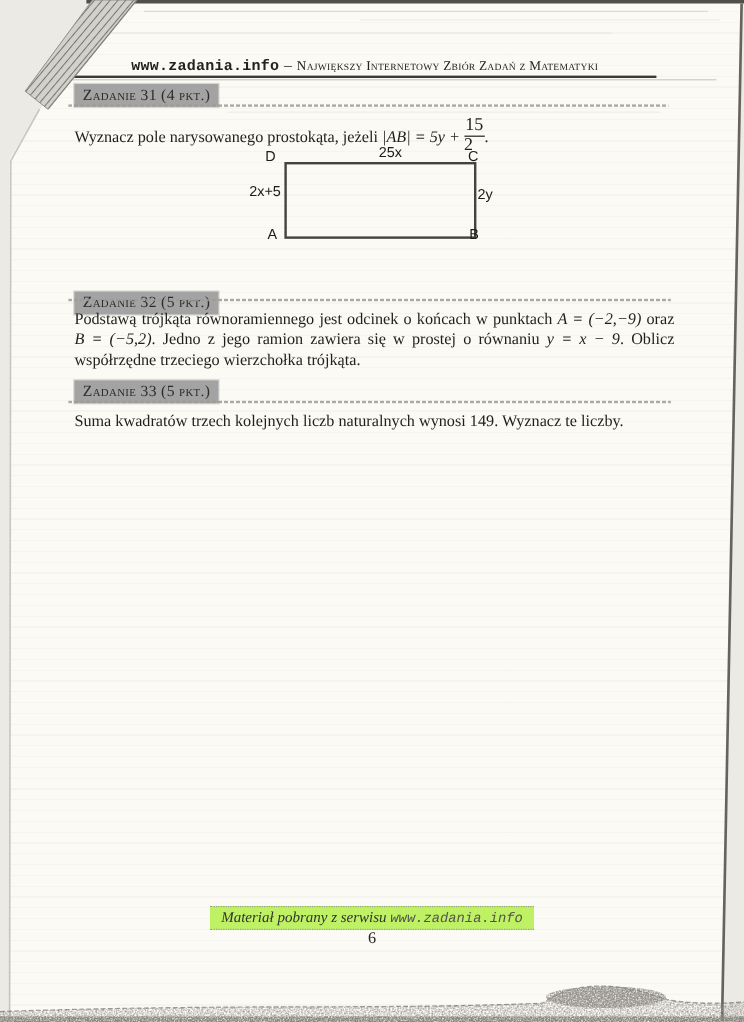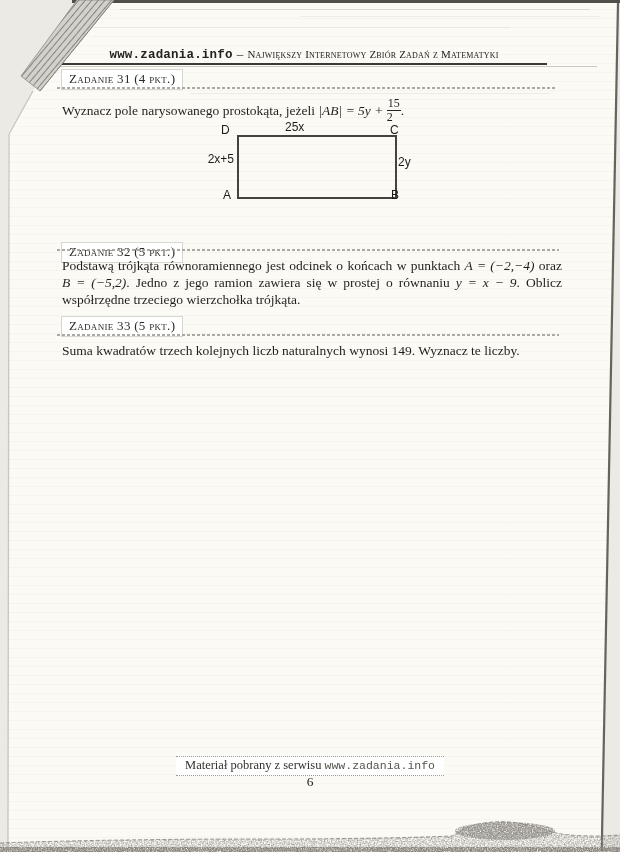--- a/index.html
+++ b/index.html
@@ -33,64 +33,64 @@
   .hdr .site{font-family:"Liberation Mono", monospace;font-weight:700;font-size:12.5px;}
   .hdr .sep{margin:0 4px;}
   .caps{font-variant:small-caps;}
   .hdr .title{font-size:11px;}
   .hdr-rule{position:absolute;top:63px;left:57px;width:490px;height:2px;background:#3c3a36;}
   .hdr-rule2{position:absolute;top:66px;left:57px;width:540px;height:1px;background:rgba(60,58,54,0.25);}
 
   
   .badge{
     position:absolute;left:62px;
-    background:#ffffff;
+    background:#a3a3a3;
     padding:1px 7px 2px 7px;
     font-variant:small-caps;
     font-size:13px;letter-spacing:0.3px;
     color:#2c2b28;
     box-shadow:0 0 0 1px rgba(150,148,142,0.35);
     white-space:nowrap;
   }
   .rule{
     position:absolute;left:57px;height:2px;
     background:repeating-linear-gradient(90deg,#9d9b94 0 3px,transparent 3px 5px);
     opacity:0.85;
   }
   .para{
     position:absolute;left:62px;width:500px;
     font-size:13.5px;line-height:17px;
     text-align:justify;color:#201f1c;
   }
   .math{font-style:italic;font-family:Liberation Serif, serif;}
   .frac{display:inline-block;vertical-align:-0.45em;text-align:left;
-        font-size:12px;line-height:1.05;font-style:normal;}
+        font-size:15px;line-height:1.05;font-style:normal;}
   .frac .num{display:block;border-bottom:1px solid #23221f;padding:0 1px;}
   .frac .den{display:block;}
 
   
   .figure{position:absolute;left:0;top:118px;width:620px;height:100px;
           font-family:"Liberation Sans", sans-serif;font-size:12px;color:#1d1c19;}
   .rect{position:absolute;left:237px;top:17px;width:156px;height:60px;
         border:2px solid #45433e;background:transparent;}
   .flabel{position:absolute;white-space:nowrap;}
   .lab-D{left:221px;top:5px;}
   .lab-C{left:390px;top:5px;}
   .lab-A{left:223px;top:70px;}
   .lab-B{left:391px;top:70px;}
-  .lab-top{left:285px;top:2px;width:50px;text-align:left;}
+  .lab-top{left:285px;top:2px;width:50px;text-align:right;}
   .lab-left{left:198px;top:34px;width:36px;text-align:right;}
   .lab-right{left:398px;top:37px;}
 
   
   .footer-note{position:absolute;top:755px;left:0;width:620px;text-align:center;}
   .footer-note .box{
-    display:inline-block;background:#ffffff;
+    display:inline-block;background:#bef264;
     border-top:1px dotted #9c9a93;border-bottom:1px dotted #9c9a93;
-    padding:1px 9px 2px 9px;font-size:12.5px;color:#33322e;
+    padding:1px 9px 2px 9px;font-size:12.5px;color:#33322e;font-style:italic;
   }
   .footer-note .site{font-family:"Liberation Mono", monospace;font-size:11.5px;color:#55534d;}
   .page-num{position:absolute;top:774px;left:0;width:620px;text-align:center;
             font-size:13.5px;color:#23221f;}
 
   
   svg.overlay{position:absolute;inset:0;z-index:3;pointer-events:none;}
 </style>
 </head>
 <body>
@@ -127,21 +127,21 @@
       <span class="flabel lab-B">B</span>
       <span class="flabel lab-top">25x</span>
       <span class="flabel lab-left">2x+5</span>
       <span class="flabel lab-right">2y</span>
     </div>
 
     <div class="badge caps" style="top:232px;margin-top:11px;">Zadanie 32 (5 pkt.)</div>
     <div class="rule" style="top:249px;width:502px;"></div>
 
     <div class="para" style="top:257px;">
-      <span>Podstawą trójkąta równoramiennego jest odcinek o końcach w punktach </span><span class="math">A = (−2,−4)</span><span> oraz </span><span class="math">B = (−5,2)</span><span>. Jedno z jego ramion zawiera się w prostej o równaniu </span><span class="math">y = x − 9</span><span>. Oblicz współrzędne trzeciego wierzchołka trójkąta.</span>
+      <span>Podstawą trójkąta równoramiennego jest odcinek o końcach w punktach </span><span class="math">A = (−2,−9)</span><span> oraz </span><span class="math">B = (−5,2)</span><span>. Jedno z jego ramion zawiera się w prostej o równaniu </span><span class="math">y = x − 9</span><span>. Oblicz współrzędne trzeciego wierzchołka trójkąta.</span>
     </div>
 
     <div class="badge caps" style="top:317px;">Zadanie 33 (5 pkt.)</div>
     <div class="rule" style="top:334px;width:502px;"></div>
 
     <div class="para" style="top:342px;width:520px;">Suma kwadratów trzech kolejnych liczb naturalnych wynosi 149. Wyznacz te liczby.</div>
 
     <div class="footer-note">
       <span class="box"><span>Materiał pobrany z serwisu </span><span class="site">www.zadania.info</span></span>
     </div>

